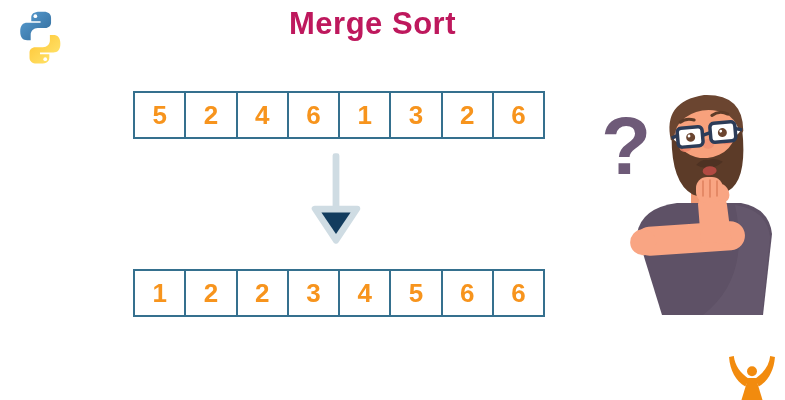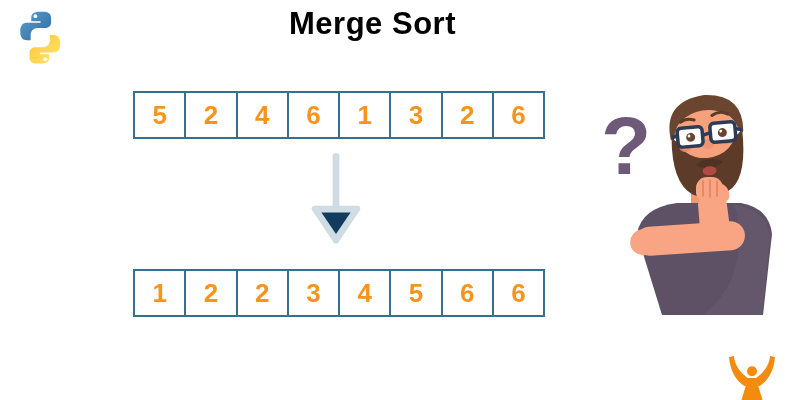--- a/index.html
+++ b/index.html
@@ -2,21 +2,21 @@
 <html><head>
 <meta charset="utf-8">
 <style>
   html,body{margin:0;padding:0;}
   body{font-family:"Liberation Sans", sans-serif; background:#ffffff;}
   .stage{position:relative;width:785px;height:400px;background:#ffffff;overflow:hidden;}
 
   .page-title{
     position:absolute;top:6px;left:0;width:745px;
     text-align:center;font-size:31px;font-weight:800;
-    color:#000000;letter-spacing:.5px;
+    color:#be185d;letter-spacing:.5px;
   }
 
   .python-logo{position:absolute;left:8px;top:6px;width:64px;height:64px;}
 
   .array-row{
     position:absolute;left:133px;width:412px;height:48px;
     display:flex;border:2px solid #35708e;background:#ffffff;
     box-sizing:border-box;
   }
   .array-row.unsorted{top:91px;}

